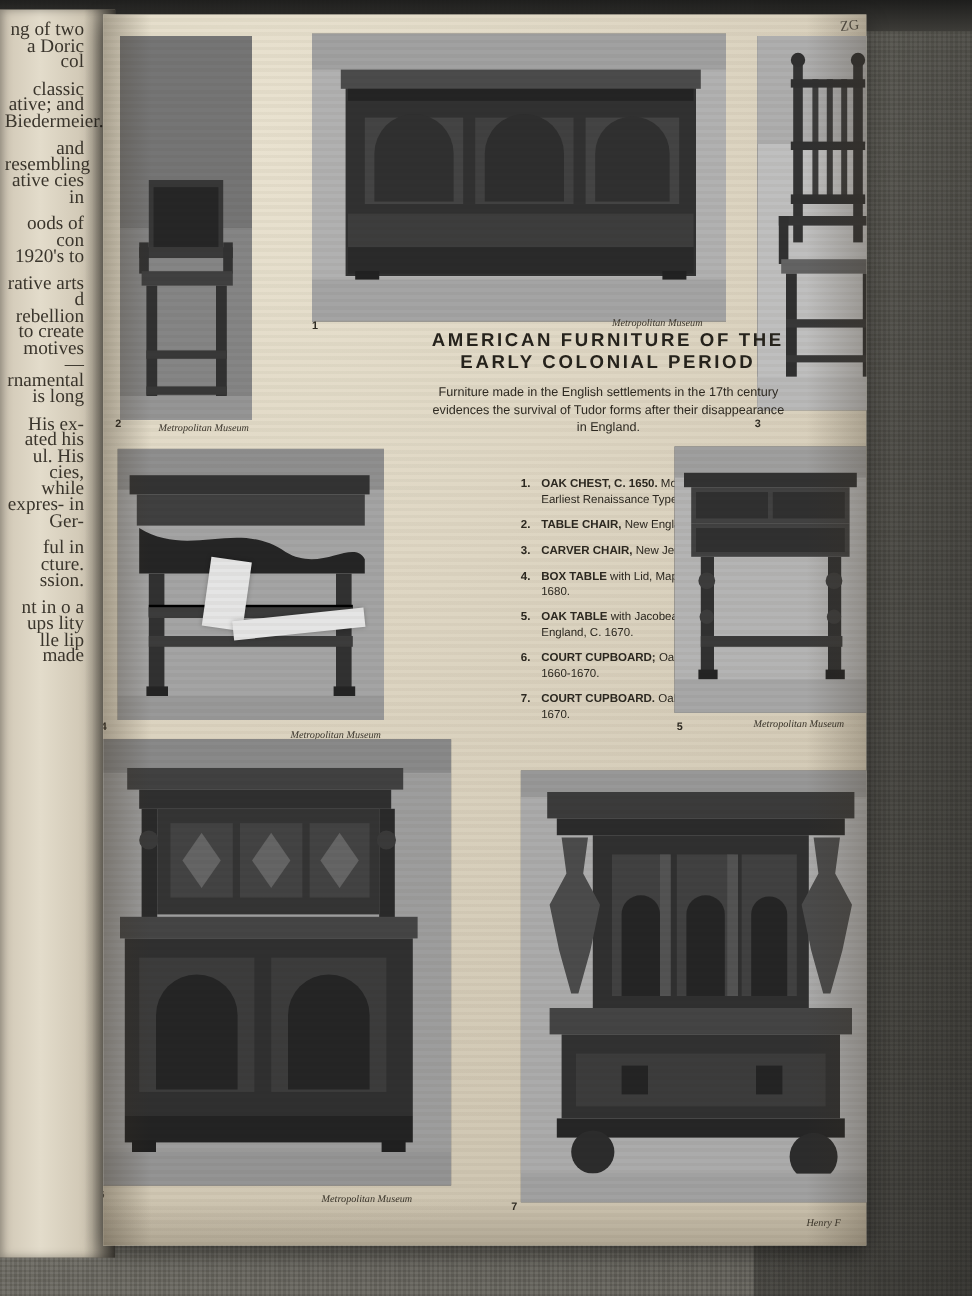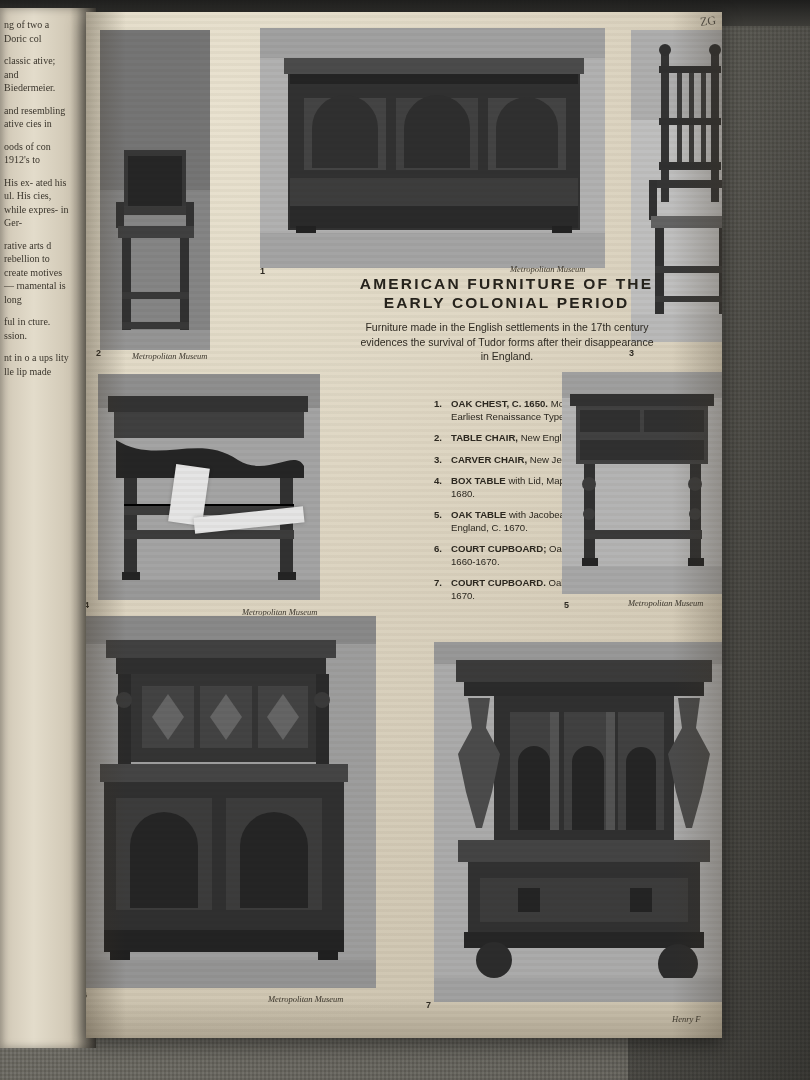--- a/index.html
+++ b/index.html
@@ -28,22 +28,22 @@
   
   .left-page{
     position:absolute;left:0;top:8px;width:96px;height:1040px;
     background:linear-gradient(90deg,#cfc6b4 0%, #e3dccb 35%, #cdc4b1 80%, #8d8678 100%);
     box-shadow:2px 0 8px rgba(0,0,0,.35) inset;
     overflow:hidden;
   }
   .left-col{
     position:absolute;left:4px;top:10px;width:66px;
     font-family:"Liberation Serif", serif;
-    font-size:10px;line-height:13.5px;color:#3a352c;
-    text-align:left;
+    font-size:16px;line-height:13.5px;color:#3a352c;
+    text-align:right;
   }
   .left-col p{margin:0 0 9px 0;}
   .left-shadow{
     position:absolute;left:70px;top:0;width:30px;height:1080px;
     background:linear-gradient(90deg, rgba(0,0,0,0), rgba(0,0,0,.55));
   }
   
   .page{
     position:absolute;left:86px;top:12px;width:636px;height:1026px;
     background:
@@ -121,23 +121,23 @@
 <div id="page">
   <div class="desk"></div>
   <div class="desk-dark"></div>
   <div class="desk-top-dark"></div>
 
   <div class="left-page">
     <div class="left-col">
       <p>ng of two a Doric col</p>
       <p>classic ative; and Biedermeier.</p>
       <p>and resembling ative cies in</p>
-      <p>oods of con 1912's to</p>
+      <p>oods of con 1920's to</p>
+      <p>rative arts d rebellion to create motives— rnamental is long</p>
       <p>His ex- ated his ul. His cies, while expres- in Ger-</p>
-      <p>rative arts d rebellion to create motives— rnamental is long</p>
       <p>ful in cture. ssion.</p>
       <p>nt in o a ups lity lle lip made</p>
     </div>
     <div class="left-shadow"></div>
   </div>
 
   <div class="page">
 
     <div class="corner-note">ZG</div>
 

